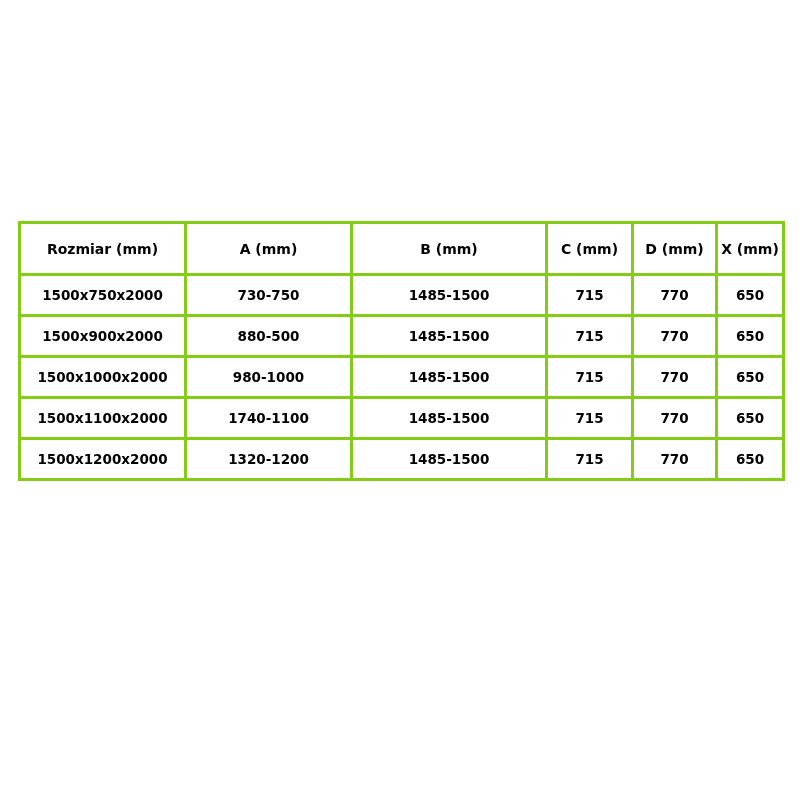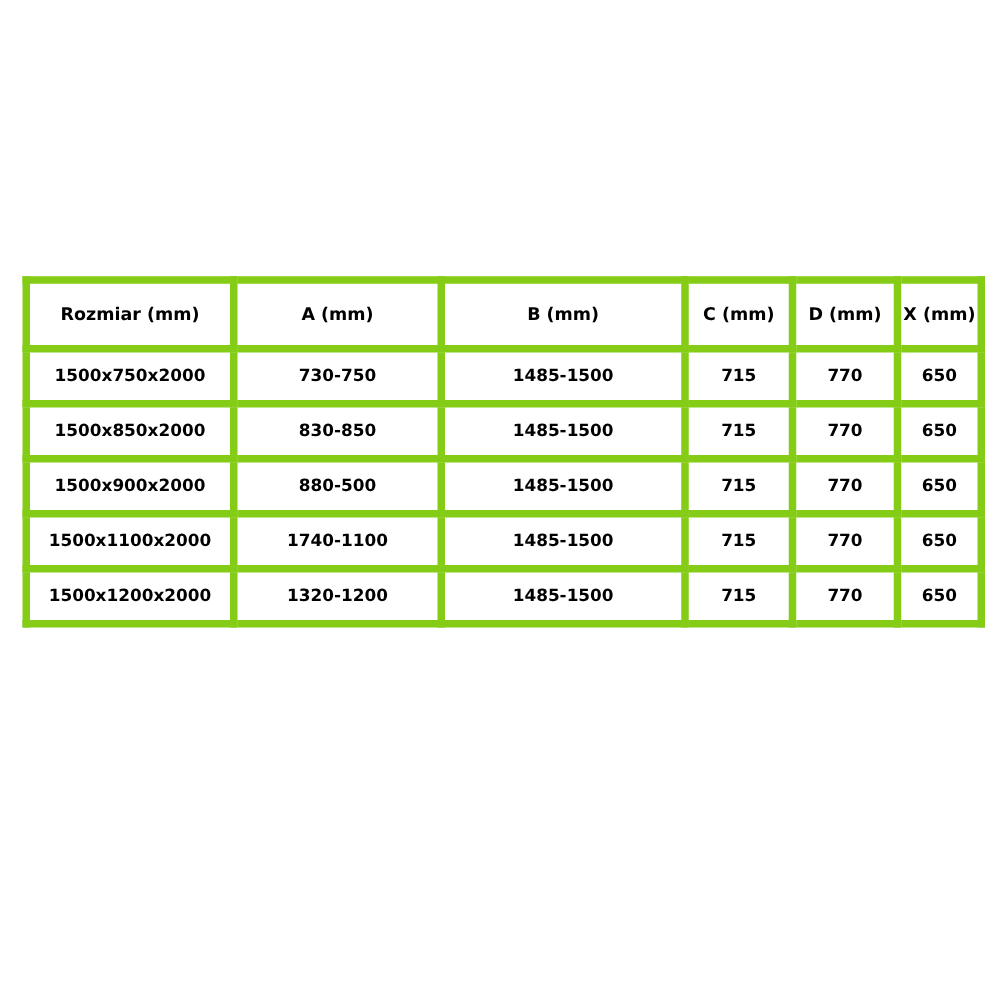--- a/index.html
+++ b/index.html
@@ -24,21 +24,21 @@
     left: 18px;
     top: 221px;
     width: 764px;
   }
   table.size-table {
     border-collapse: collapse;
     width: 764px;
     table-layout: fixed;
   }
   table.size-table td, table.size-table th {
-    border: 6px solid #84cc16;
+    border: 3px solid #84cc16;
     text-align: center;
     vertical-align: middle;
     font-size: 13.5px;
     font-weight: bold;
     color: #000000;
     padding: 0;
   }
   table.size-table thead th {
     height: 49px;
     font-size: 14px;
@@ -81,30 +81,30 @@
       <tbody>
         <tr>
           <td>1500x750x2000</td>
           <td>730-750</td>
           <td>1485-1500</td>
           <td>715</td>
           <td>770</td>
           <td>650</td>
         </tr>
         <tr>
-          <td>1500x850x2000</td>
-          <td>830-850</td>
+          <td>1500x900x2000</td>
+          <td>880-500</td>
           <td>1485-1500</td>
           <td>715</td>
           <td>770</td>
           <td>650</td>
         </tr>
         <tr>
-          <td>1500x900x2000</td>
-          <td>880-500</td>
+          <td>1500x1000x2000</td>
+          <td>980-1000</td>
           <td>1485-1500</td>
           <td>715</td>
           <td>770</td>
           <td>650</td>
         </tr>
         <tr>
           <td>1500x1100x2000</td>
           <td>1740-1100</td>
           <td>1485-1500</td>
           <td>715</td>

